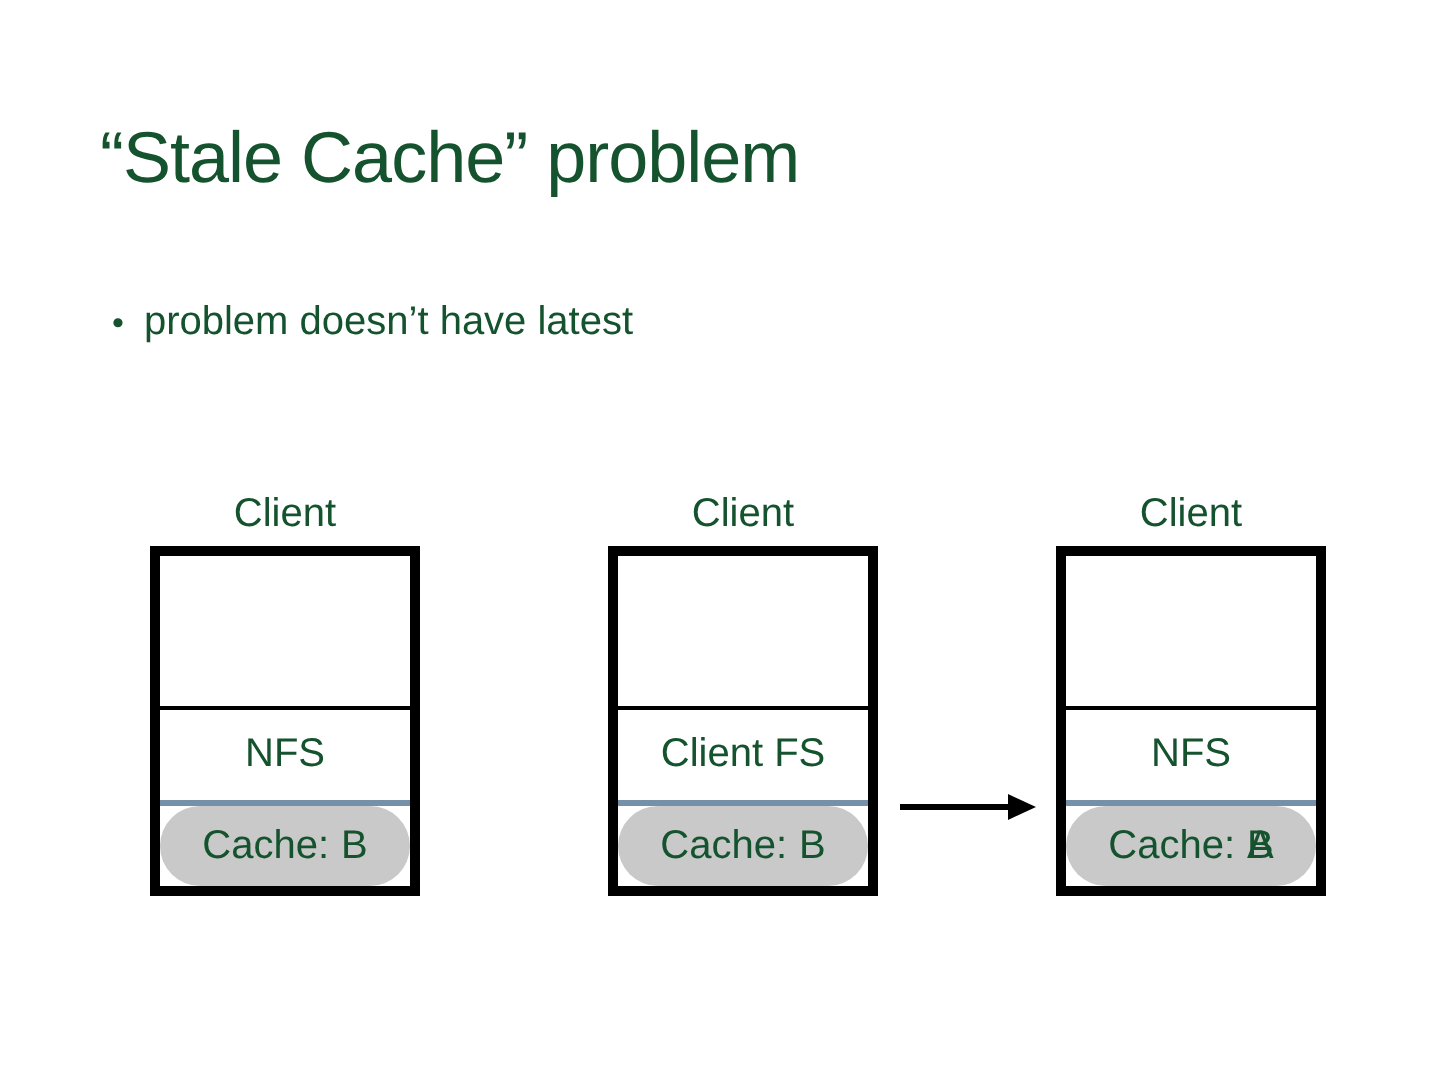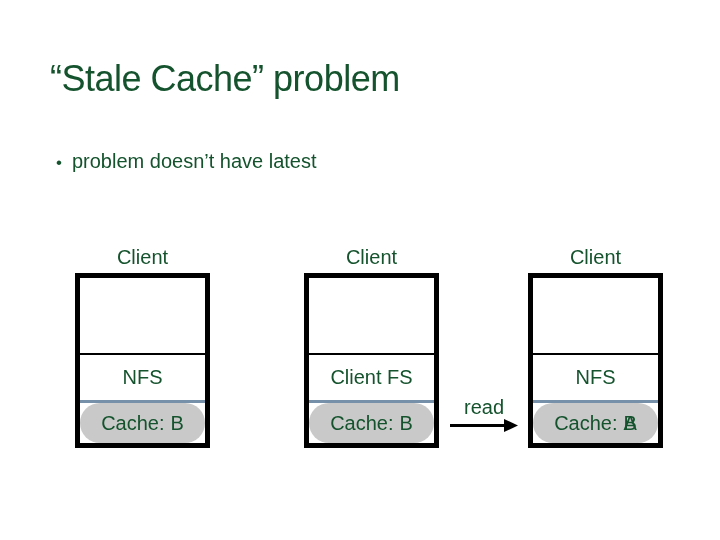--- a/index.html
+++ b/index.html
@@ -135,21 +135,20 @@
         <span>Cache:</span>
         <span class="overlap">
           <span></span>
           <span>B</span>
         </span>
       </div>
     </div>
   </div>
 
   <div class="read-group">
-    <div class="read-label">read</div>
     <svg class="read-arrow" width="72" height="16" viewBox="0 0 72 16">
       <line x1="2" y1="7.5" x2="58" y2="7.5" stroke="#000000" stroke-width="3"></line>
       <polygon points="56,1 70,7.5 56,14" fill="#000000"></polygon>
     </svg>
   </div>
 
   <div class="box-group pos-3">
     <div class="box-label">Client</div>
     <div class="box">
       <div class="sec-empty"></div>

